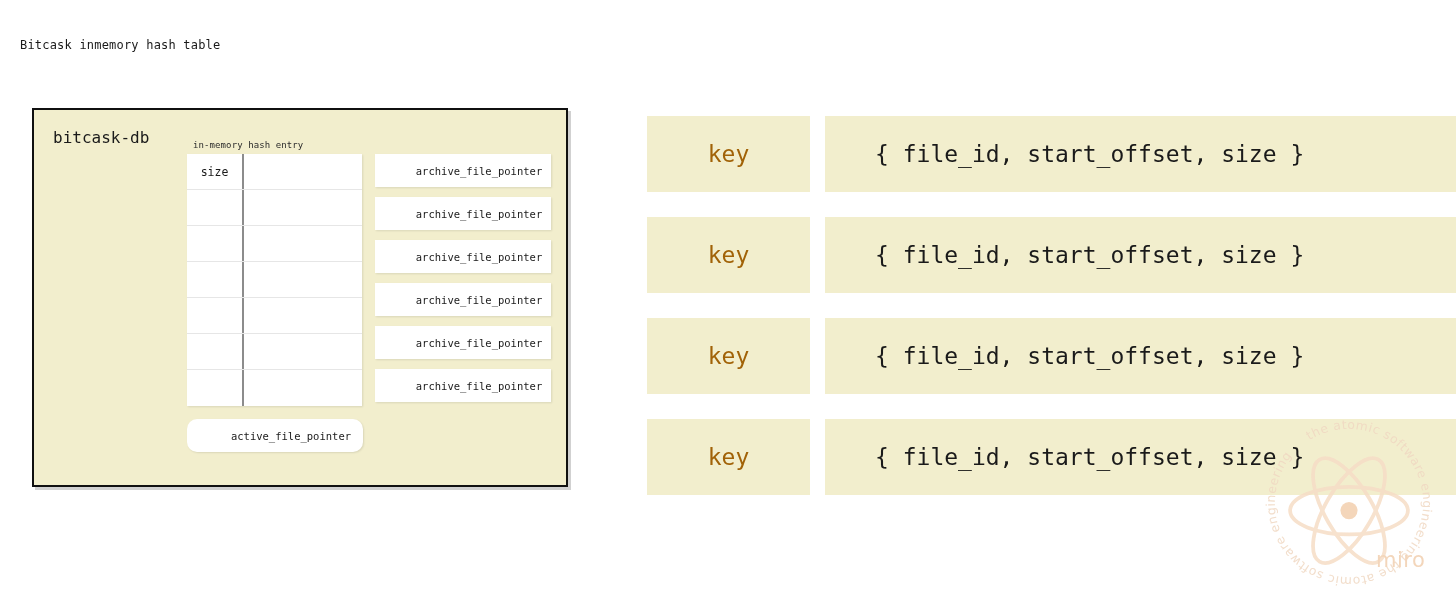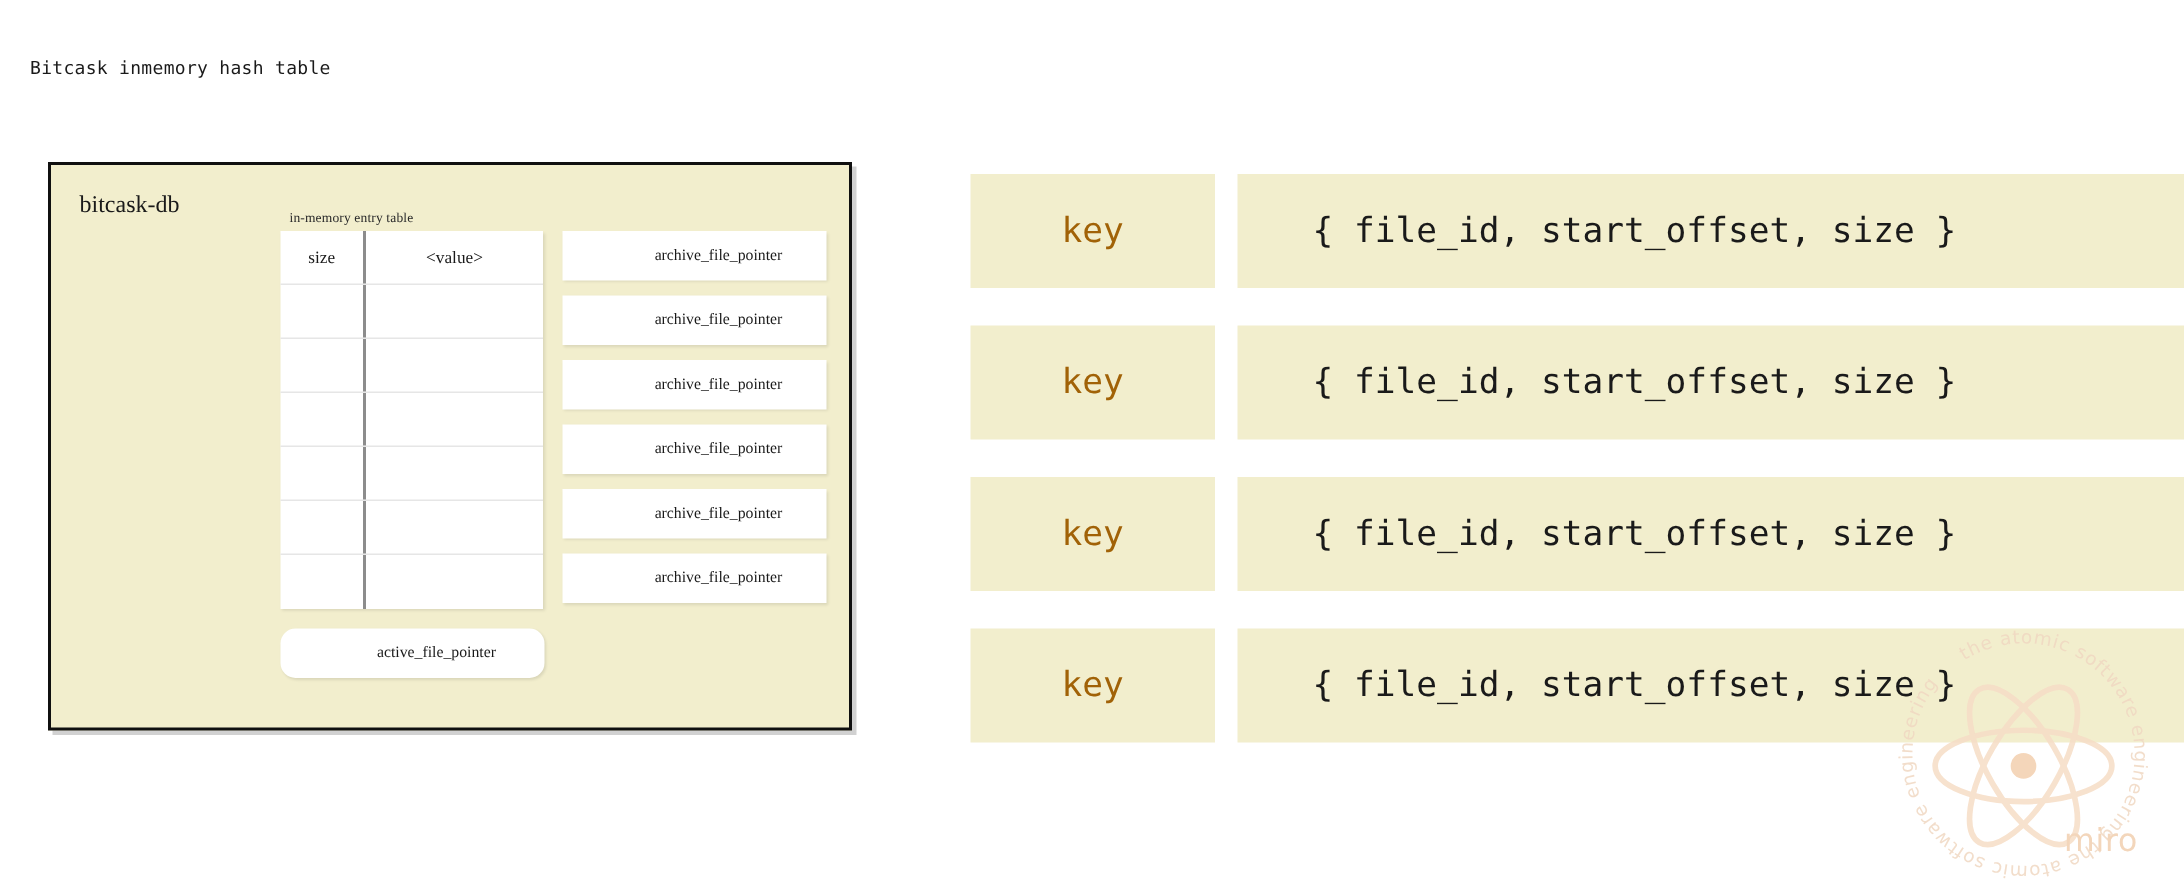--- a/index.html
+++ b/index.html
@@ -32,21 +32,20 @@
   .db-card {
     position: absolute;
     left: 32px;
     top: 108px;
     width: 536px;
     height: 379px;
     background: #f2eecd;
     border: 2px solid #101010;
     box-shadow: 3px 3px 0 rgba(0,0,0,0.18);
     box-sizing: border-box;
-    font-family: Liberation Serif, serif;
   }
   .db-card-title {
     position: absolute;
     left: 19px;
     top: 18px;
     font-size: 16px;
     color: #1a1a1a;
     white-space: nowrap;
   }
 
@@ -195,27 +194,26 @@
 </style>
 </head>
 <body>
 
 <div class="page-title">Bitcask inmemory hash table</div>
 
 <div class="db-card">
 
   <div class="db-card-title">bitcask-db</div>
 
-  <div class="hash-caption">in-memory entry table</div>
+  <div class="hash-caption">in-memory hash entry</div>
 
   <div class="hash-table">
     <div class="hash-row">
       <div class="hash-cell-entry">size</div>
       <div class="hash-divider"></div>
-      <div class="hash-cell-value">&lt;value&gt;</div>
     </div>
     <div class="hash-row">
       <div class="hash-cell-entry"></div>
       <div class="hash-divider"></div>
       <div class="hash-cell-value"></div>
     </div>
     <div class="hash-row">
       <div class="hash-cell-entry"></div>
       <div class="hash-divider"></div>
       <div class="hash-cell-value"></div>

